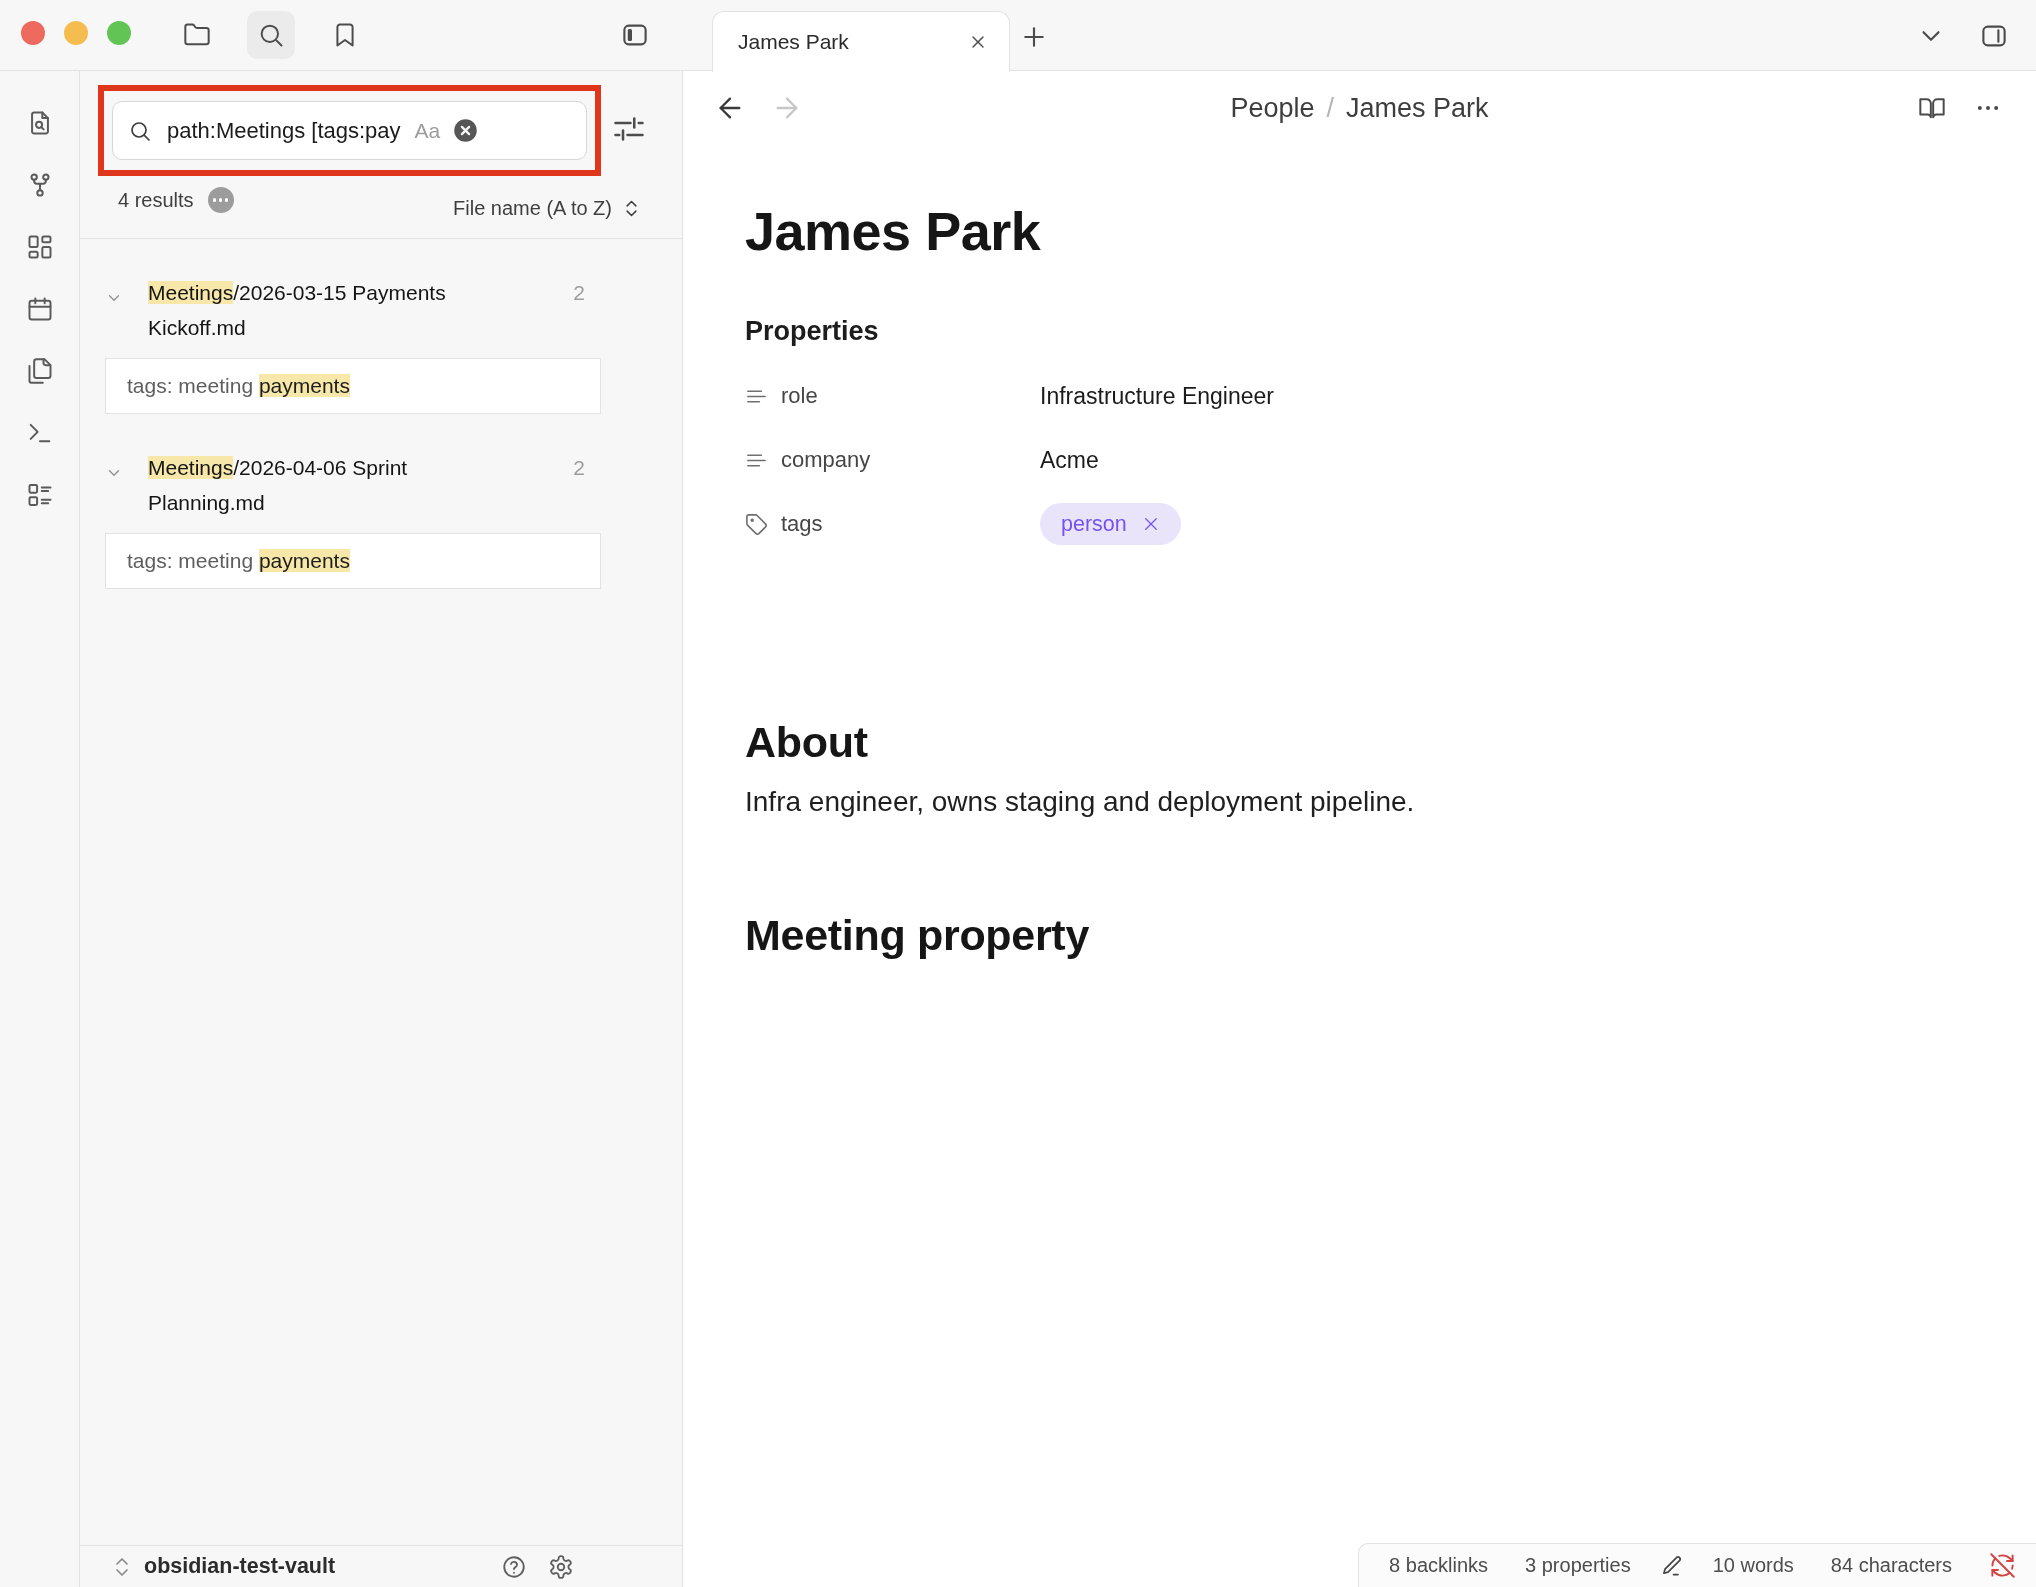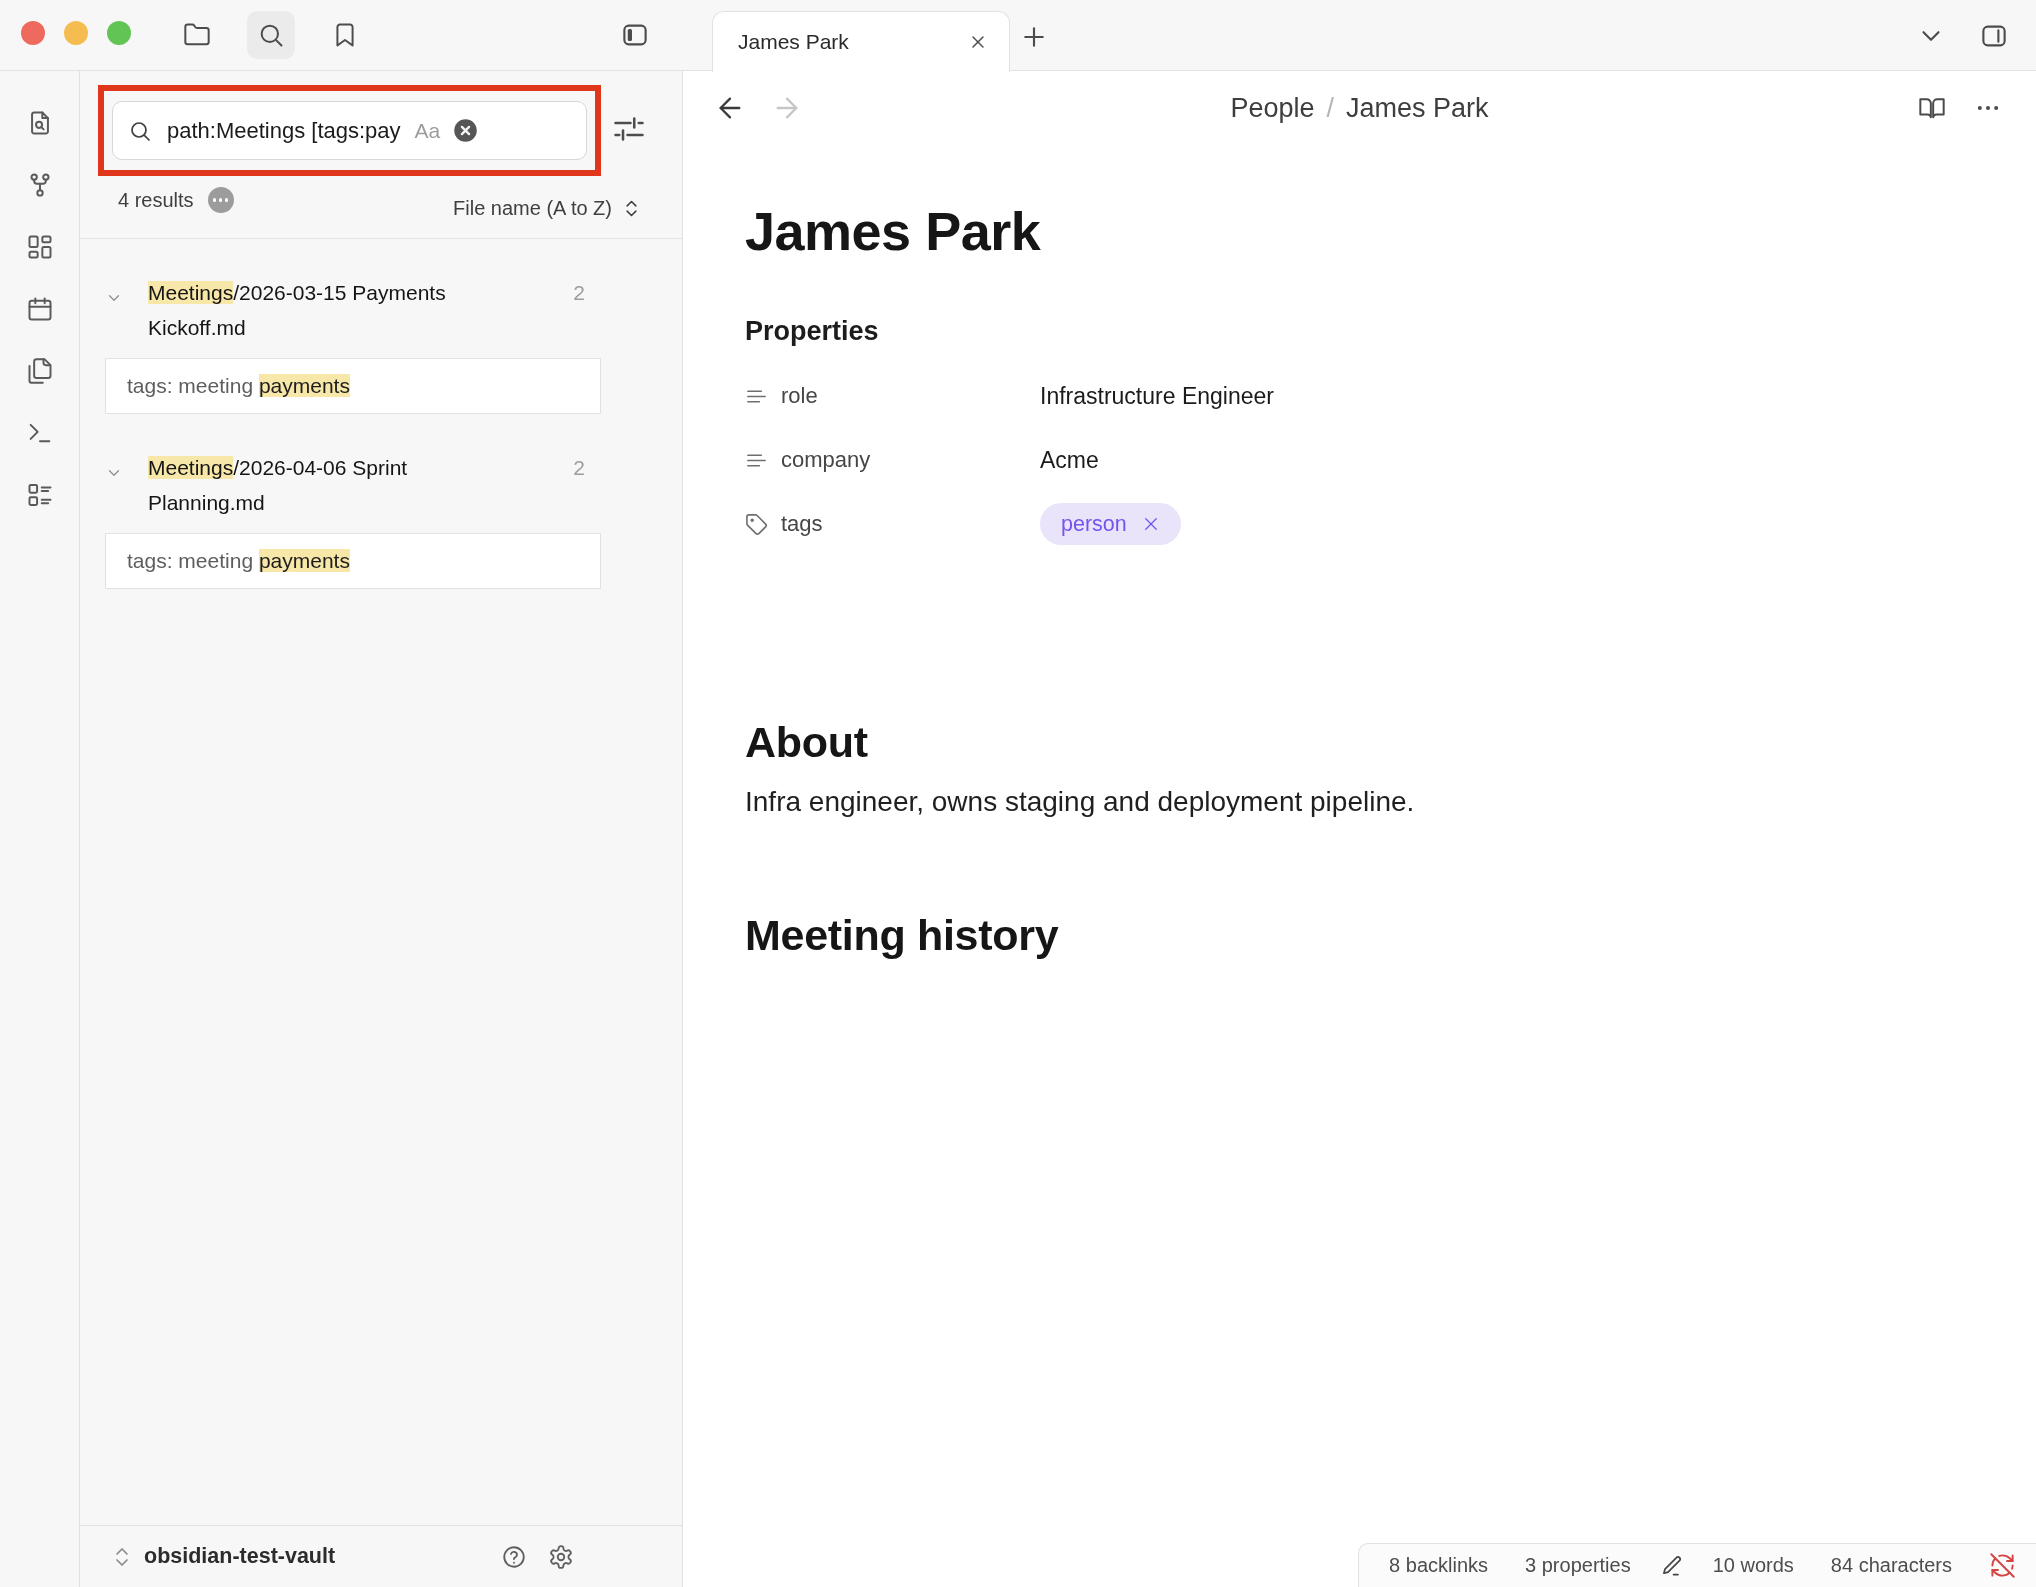--- a/index.html
+++ b/index.html
@@ -45,21 +45,21 @@
   .result-group { margin-top:36px; }
   .rg-title { display:flex; align-items:flex-start; font-size:21px; line-height:35px; color:#151515; }
   .rg-chevron { width:26px; flex:none; padding-top:8px; color:#8f8f8f; }
   .rg-text { margin-left:17px; max-width:360px; }
   .rg-count { margin-left:auto; padding-right:16px; color:#9d9d9d; }
   .hl { background:#f7e7a8; }
   .match-card { margin-top:13px; background:#fff; border:1px solid #e2e2e2; border-radius:0; padding:15px 21px; font-size:21px; color:#5e5e5e; }
   .match-card .term { color:#1d1d1d; }
 
   
-  .vault-footer { position:absolute; left:0; right:0; bottom:0; height:62px; background:#f7f7f7; border-top:1px solid #e2e2e2; display:flex; align-items:center; padding-left:30px; }
+  .vault-footer { position:absolute; left:0; right:0; bottom:0; height:42px; background:#f7f7f7; border-top:1px solid #e2e2e2; display:flex; align-items:center; padding-left:30px; }
   .vf-switch { width:24px; height:24px; color:#8a8a8a; flex:none; }
   .vf-name { margin-left:10px; font-size:21.5px; font-weight:bold; color:#2c2c2c; }
   .vf-icons { margin-left:auto; margin-right:108px; display:flex; gap:21px; color:#5f5f5f; }
   .vf-icons .vfi { width:26px; height:26px; }
 
   
   .main { position:absolute; left:683px; top:0; right:0; bottom:0; background:#fff; }
   .tabbar { position:absolute; left:0; right:0; top:0; height:71px; background:#f7f7f7; border-bottom:1px solid #e2e2e2; }
   .tab { position:absolute; left:29px; top:11px; width:298px; height:61px; background:#fff; border:1px solid #e2e2e2; border-bottom:none; border-radius:12px 12px 0 0; display:flex; align-items:center; padding:0 16px 0 25px; z-index:2; }
   .tab-title { flex:1; font-size:21px; color:#2b2b2b; }
@@ -415,21 +415,21 @@
               <path d="M19 5 5 19"></path>
             </svg>
         </span>
       </div>
 
     </div>
 
     <h2 class="note-h2 about-h2">About</h2>
     <p class="about-p">Infra engineer, owns staging and deployment pipeline.</p>
 
-    <h2 class="note-h2 history-h2">Meeting history</h2>
+    <h2 class="note-h2 history-h2">Meeting property</h2>
   </div>
 
   <div class="status-bar">
     <span>8 backlinks</span>
     <span>3 properties</span>
     <span class="sb-pencil">
       <svg class="ic" width="24" height="24" viewBox="0 0 24 24">
           <path d="M16.5 3.6a2.12 2.12 0 0 1 3 3L8 18.1l-4.1 1.1L5 15.1Z"></path>
           <path d="M13.5 20.6h4.5"></path>
         </svg>

